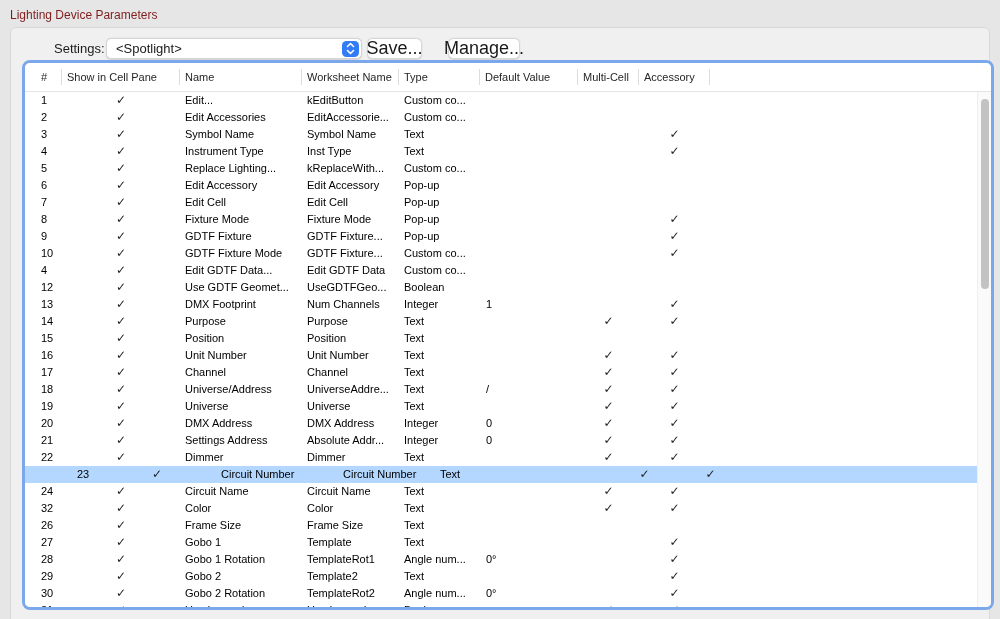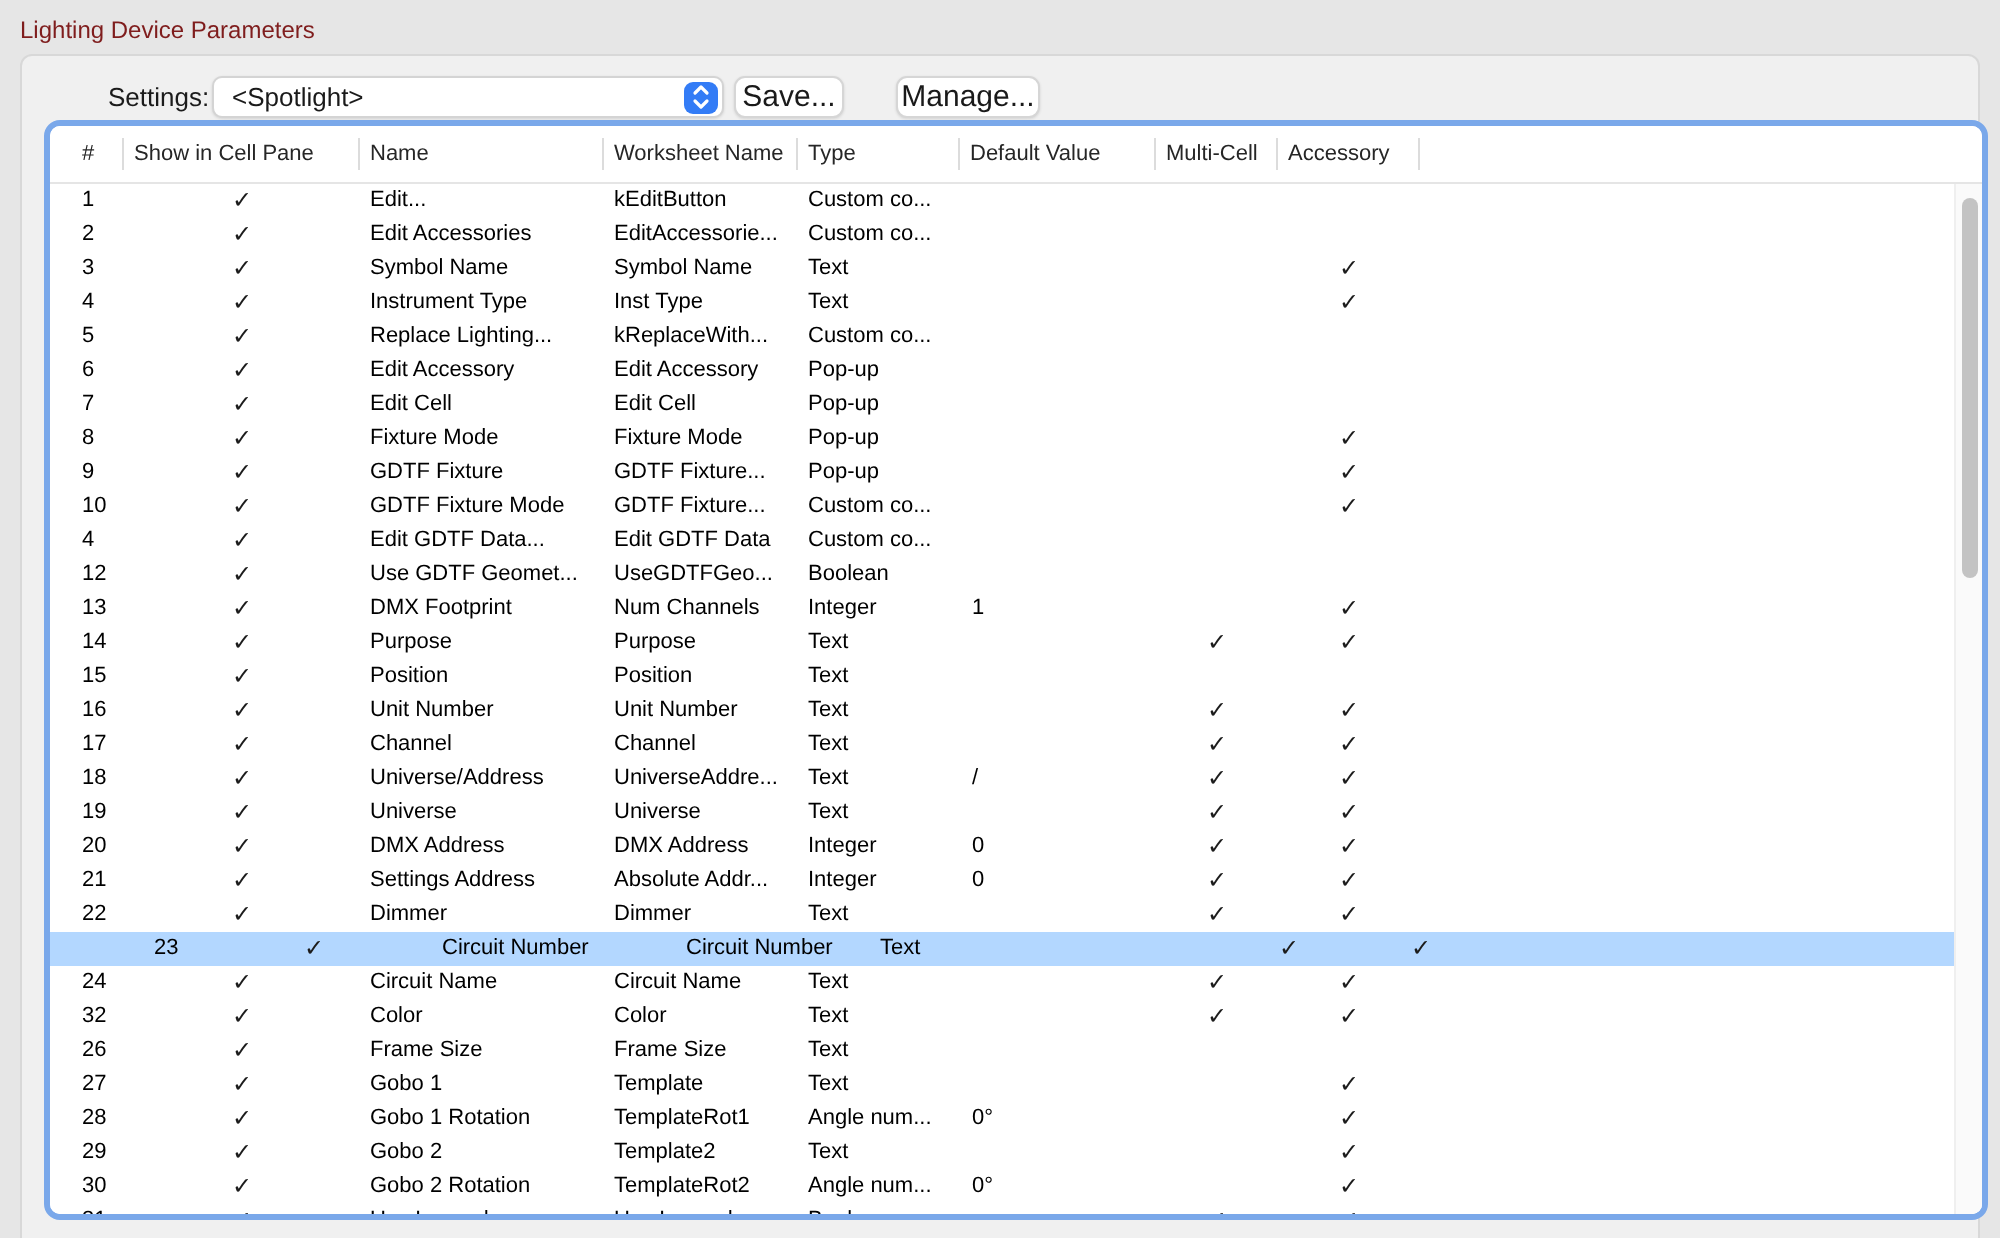--- a/index.html
+++ b/index.html
@@ -36,21 +36,21 @@
   .dropdown .stepper {
     position: absolute; right: 2px; top: 1.5px; width: 17px; height: 16px;
     background: #337cf6; border-radius: 4.5px;
     display: flex; align-items: center; justify-content: center;
   }
 
   .push-button {
     position: absolute; top: 38px; height: 21px;
     background: #ffffff; border: 1px solid #d6d6d6; border-radius: 5.5px;
     box-shadow: 0 0.5px 1.5px rgba(0,0,0,0.12);
-    font-size: 15px; color: #1a1a1a;
+    font-size: 18px; color: #1a1a1a;
     display: flex; align-items: center; justify-content: center;
     font-family: "Liberation Sans", sans-serif;
   }
   #save-btn { left: 367px; width: 55px; }
   #manage-btn { left: 448px; width: 72px; }
 
   .table-wrap {
     position: absolute; left: 22px; top: 60px; width: 972px; height: 550px;
     border: 3px solid #7aa8ea; border-radius: 8px;
     background: #ffffff; overflow: hidden;

